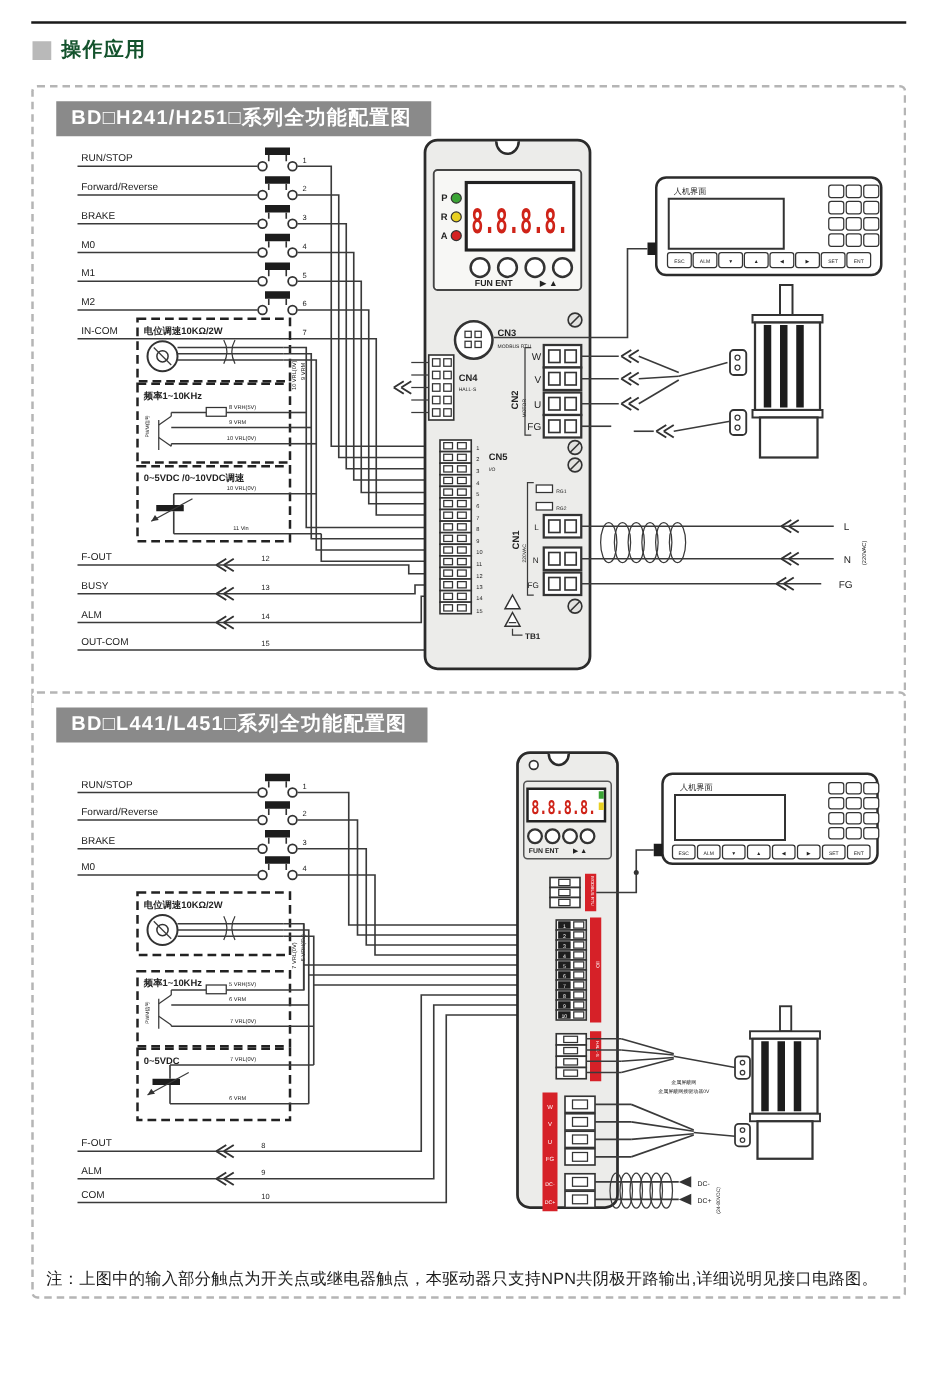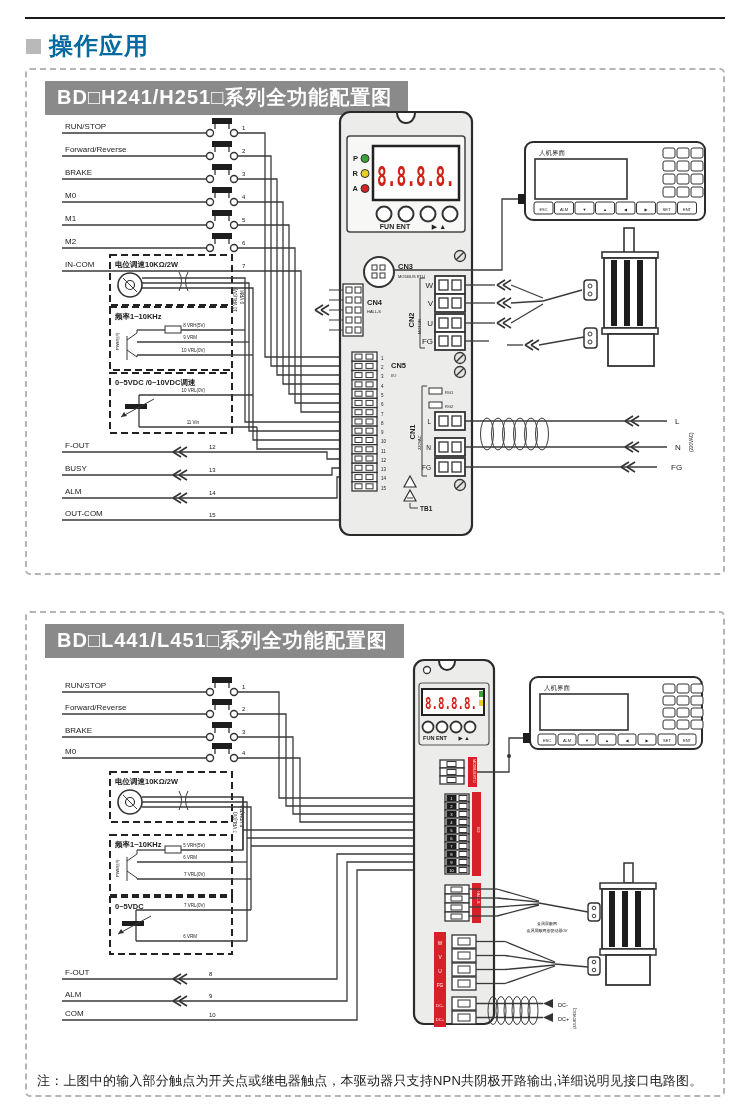--- a/index.html
+++ b/index.html
@@ -1,24 +1,24 @@
 <!DOCTYPE html>
 <html><head>
 <meta charset="utf-8">
 <style>
   html,body{margin:0;padding:0;background:#fff}
   body{width:750px;height:1111px;position:relative;font-family:"Liberation Sans",sans-serif;overflow:hidden}
   .toprule{position:absolute;left:25px;top:17px;width:700px;border-top:2px solid #1a1a1a}
   .header{position:absolute;left:26px;top:30px;display:flex;align-items:center;gap:8px}
   .header .sq{width:15px;height:15px;background:#b9b9b9}
-  .header .ht{font-size:24px;font-weight:bold;color:#0369a1;letter-spacing:1px}
+  .header .ht{font-size:16px;font-weight:bold;color:#14532d;letter-spacing:1px}
   .panel{position:absolute;left:25px;width:696px;border:2px dashed #b5b5b5;border-radius:5px;background:#fff}
   .panel1{top:68px;height:503px}
-  .panel2{top:611px;height:482px}
-  .ptitle{display:inline-block;margin:11px 0 0 18px;background:#8a8a8a;color:#fff;font-weight:bold;font-size:20px;padding:3px 16px 4px 12px;letter-spacing:1px}
+  .panel2{top:553px;height:482px}
+  .ptitle{display:inline-block;margin:11px 0 0 18px;background:#8a8a8a;color:#fff;font-weight:bold;font-size:16px;padding:3px 16px 4px 12px;letter-spacing:1px}
   .panel svg{position:absolute;left:0}
   .panel1 svg{top:28px}
   .panel2 svg{top:44px}
   .note{position:absolute;left:10px;right:6px;bottom:5px;font-size:13px;font-weight:normal;color:#1c1c1c;letter-spacing:.2px;white-space:nowrap}
   .footer{position:absolute;left:0px;top:1140px;font-size:17px;color:#be185d}
   .footer .dash{display:inline-block;width:26px;border-top:2px solid #222;margin-left:12px;vertical-align:4px}
   svg text{font-family:"Liberation Sans",sans-serif;fill:#222}
   .wire{fill:none;stroke:#3a3a3a;stroke-width:1.3}
   .thin{fill:none;stroke:#3a3a3a;stroke-width:1}
   .dbox{fill:none;stroke:#222;stroke-width:2;stroke-dasharray:7 4}

